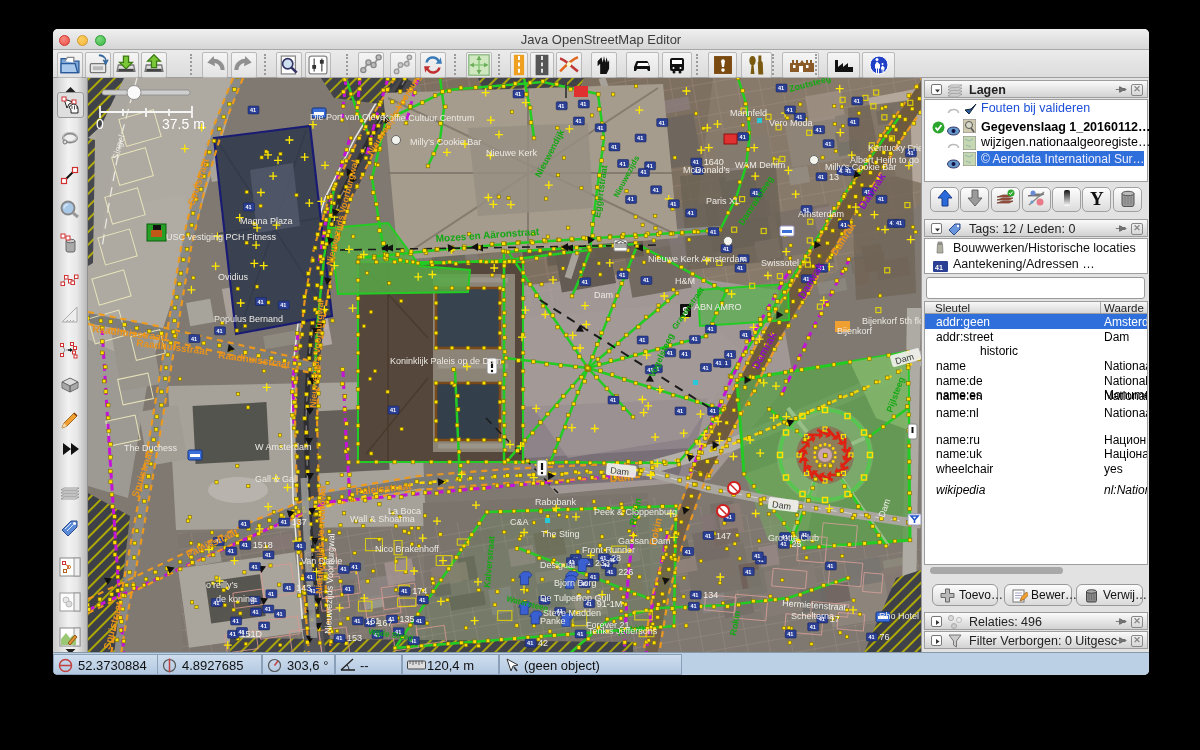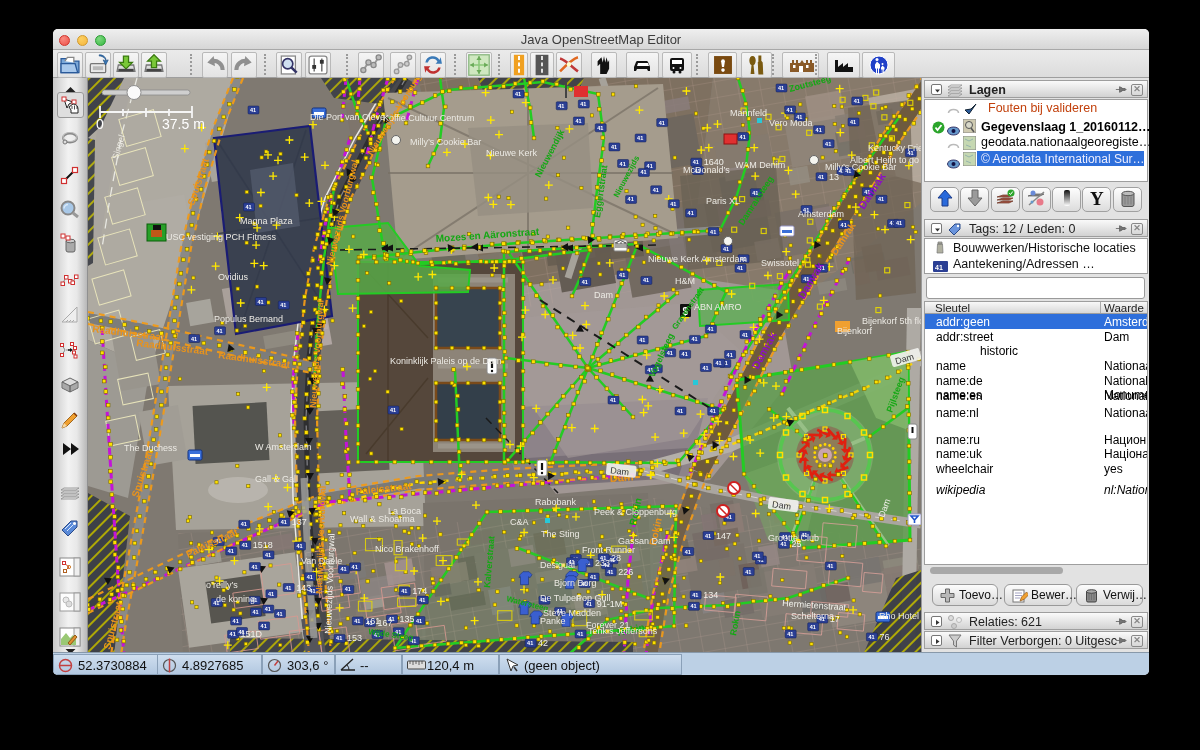--- a/index.html
+++ b/index.html
@@ -2861,21 +2861,21 @@
         </svg>
         <div class="xcl">✕</div>
       </div>
       <div class="white" style="top:21px;height:83px">
         <div style="position:absolute;left:22px;top:4px"><svg width="13" height="10" viewBox="0 0 13 10">
             <path d="M1.5 5a5 3.5 0 0 1 10 0" fill="none" stroke="#bbb" stroke-width="1.6"></path>
           </svg></div>
         <div style="position:absolute;left:38px;top:2px"><svg width="15" height="13" viewBox="0 0 15 13">
             <path d="M2 7l4 4L13 1l-5 5z" fill="#2a5a9a" stroke="#123"></path>
           </svg></div>
-        <div style="position:absolute;left:63px;top:1px;font-size:12.5px;color:#c2410c;white-space:nowrap">Fouten bij valideren</div>
+        <div style="position:absolute;left:56px;top:1px;font-size:12.5px;color:#1d4ed8;white-space:nowrap">Fouten bij valideren</div>
         <div style="position:absolute;left:7px;top:20px"><svg width="13" height="13" viewBox="0 0 13 13">
             <circle cx="6.5" cy="6.5" r="6" fill="#2ba52b"></circle>
             <path d="M3.5 6.5l2 2.5l4-5" stroke="#fff" stroke-width="1.8" fill="none"></path>
           </svg></div>
         <div style="position:absolute;left:22px;top:22px"><svg width="13" height="10" viewBox="0 0 13 10">
             <ellipse cx="6.5" cy="5" rx="6" ry="4" fill="#69c"></ellipse>
             <ellipse cx="6.5" cy="5" rx="6" ry="4" fill="none" stroke="#336"></ellipse>
             <circle cx="6.5" cy="5" r="2" fill="#114"></circle>
           </svg></div>
         <div style="position:absolute;left:38px;top:19px"><svg width="13" height="14" viewBox="0 0 13 14">
@@ -2884,21 +2884,21 @@
             <path d="M8 9l3 4" stroke="#555" stroke-width="1.5"></path>
           </svg></div>
         <div style="position:absolute;left:56px;top:20px;font-size:12.5px;color:#000;white-space:nowrap;font-weight:bold">Gegevenslaag 1_20160112…</div>
         <div style="position:absolute;left:22px;top:39px"><svg width="13" height="10" viewBox="0 0 13 10">
             <path d="M1.5 5a5 3.5 0 0 1 10 0" fill="none" stroke="#bbb" stroke-width="1.6"></path>
           </svg></div>
         <div style="position:absolute;left:38px;top:36px"><svg width="13" height="14" viewBox="0 0 13 14">
             <rect width="13" height="14" fill="#c6d8b2" stroke="#888"></rect>
             <path d="M2 3l4 2l4-2M3 9l5 2" stroke="#8aa" stroke-width="0.8" fill="none"></path>
           </svg></div>
-        <div style="position:absolute;left:56px;top:35px;font-size:12.5px;color:#000;white-space:nowrap">geodata.nationaalgeoregiste…</div>
+        <div style="position:absolute;left:56px;top:35px;font-size:12.5px;color:#000;white-space:nowrap">wijzigen.nationaalgeoregiste…</div>
         <div style="position:absolute;left:22px;top:55px"><svg width="13" height="10" viewBox="0 0 13 10">
             <ellipse cx="6.5" cy="5" rx="6" ry="4" fill="#69c"></ellipse>
             <ellipse cx="6.5" cy="5" rx="6" ry="4" fill="none" stroke="#336"></ellipse>
             <circle cx="6.5" cy="5" r="2" fill="#114"></circle>
           </svg></div>
         <div style="position:absolute;left:38px;top:52px"><svg width="13" height="14" viewBox="0 0 13 14">
             <rect width="13" height="14" fill="#c6d8b2" stroke="#888"></rect>
             <path d="M2 3l4 2l4-2M3 9l5 2" stroke="#8aa" stroke-width="0.8" fill="none"></path>
           </svg></div>
         <div style="position:absolute;left:52px;top:51px;right:3px;height:15px;background:#2e6fdb"></div>
@@ -3059,21 +3059,21 @@
       </div>
       <div class="hdr" style="top:534px">
         <div class="cbox"><svg width="11" height="11" viewBox="0 0 11 11">
             <path d="M4 3v5l3.5-2.5z" fill="#333"></path>
           </svg></div>
         <div style="position:absolute;left:22px;top:1px"><svg width="16" height="16" viewBox="0 0 16 16">
             <circle cx="4" cy="4" r="2.5" fill="#ddd" stroke="#aaa"></circle>
             <circle cx="12" cy="6" r="2.5" fill="#eee" stroke="#bbb"></circle>
             <circle cx="7" cy="12" r="2.5" fill="#ccc" stroke="#aaa"></circle>
           </svg></div>
-        <div class="t">Relaties: 621</div>
+        <div class="t">Relaties: 496</div>
         <svg class="pin" viewBox="0 0 14 14">
           <path d="M2 7h4M6 4v6l3-1.5V8h3l1 -1l-1-1H9V5.5L6 4z" fill="#777" stroke="#555" stroke-width="0.8"></path>
         </svg>
         <div class="xcl">✕</div>
       </div>
       <div class="hdr" style="top:553px">
         <div class="cbox"><svg width="11" height="11" viewBox="0 0 11 11">
             <path d="M4 3v5l3.5-2.5z" fill="#333"></path>
           </svg></div>
         <div style="position:absolute;left:22px;top:1px"><svg width="16" height="16" viewBox="0 0 16 16">

